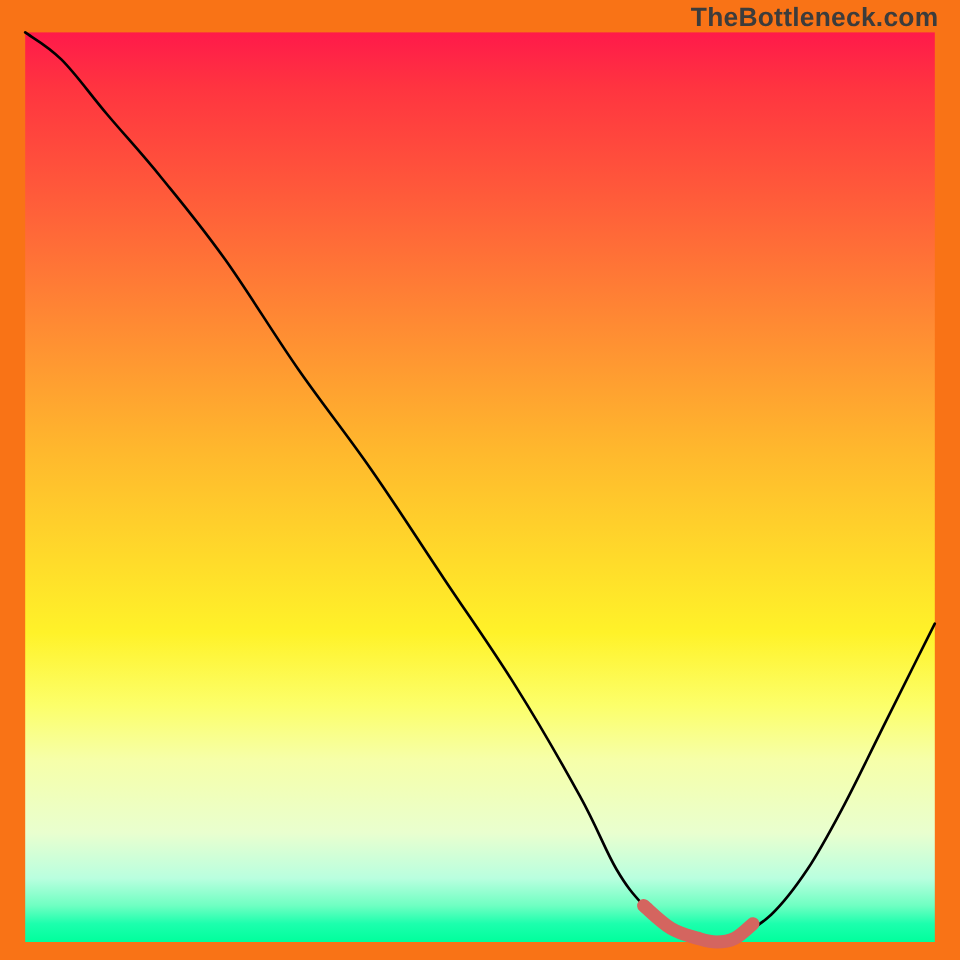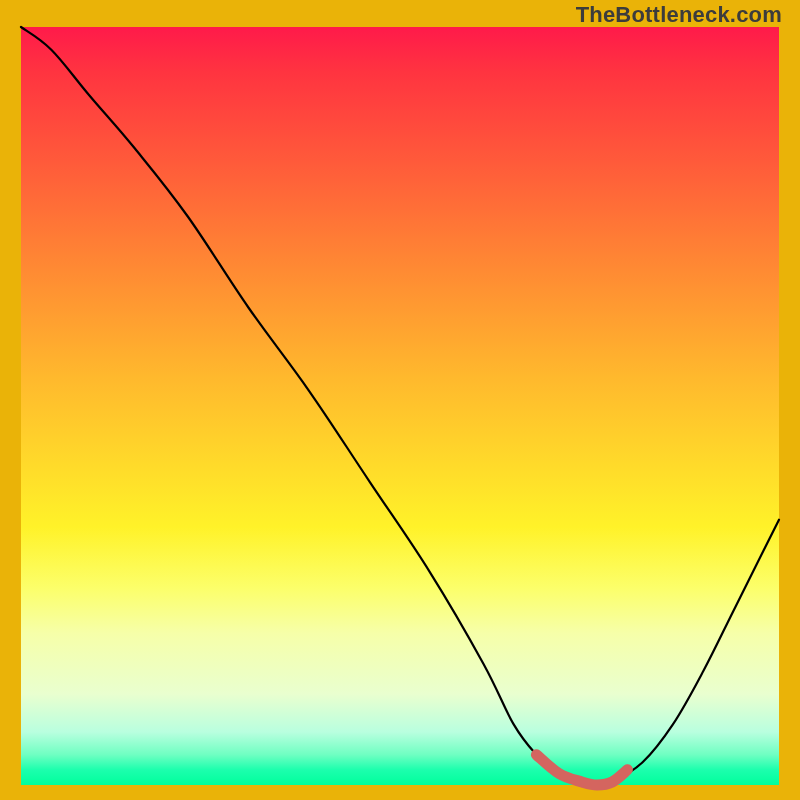--- a/index.html
+++ b/index.html
@@ -7,21 +7,21 @@
     padding: 0;
     width: 800px;
     height: 800px;
     background: #000;
     overflow: hidden;
   }
   .container {
     position: relative;
     width: 800px;
     height: 800px;
-    background: #eab308;
+    background: #f97316;
   }
   .watermark {
     position: absolute;
     top: 2px;
     right: 18px;
     font-family: Arial, Helvetica, sans-serif;
     font-size: 22px;
     font-weight: 600;
     color: #3c3c3c;
     letter-spacing: 0.2px;

